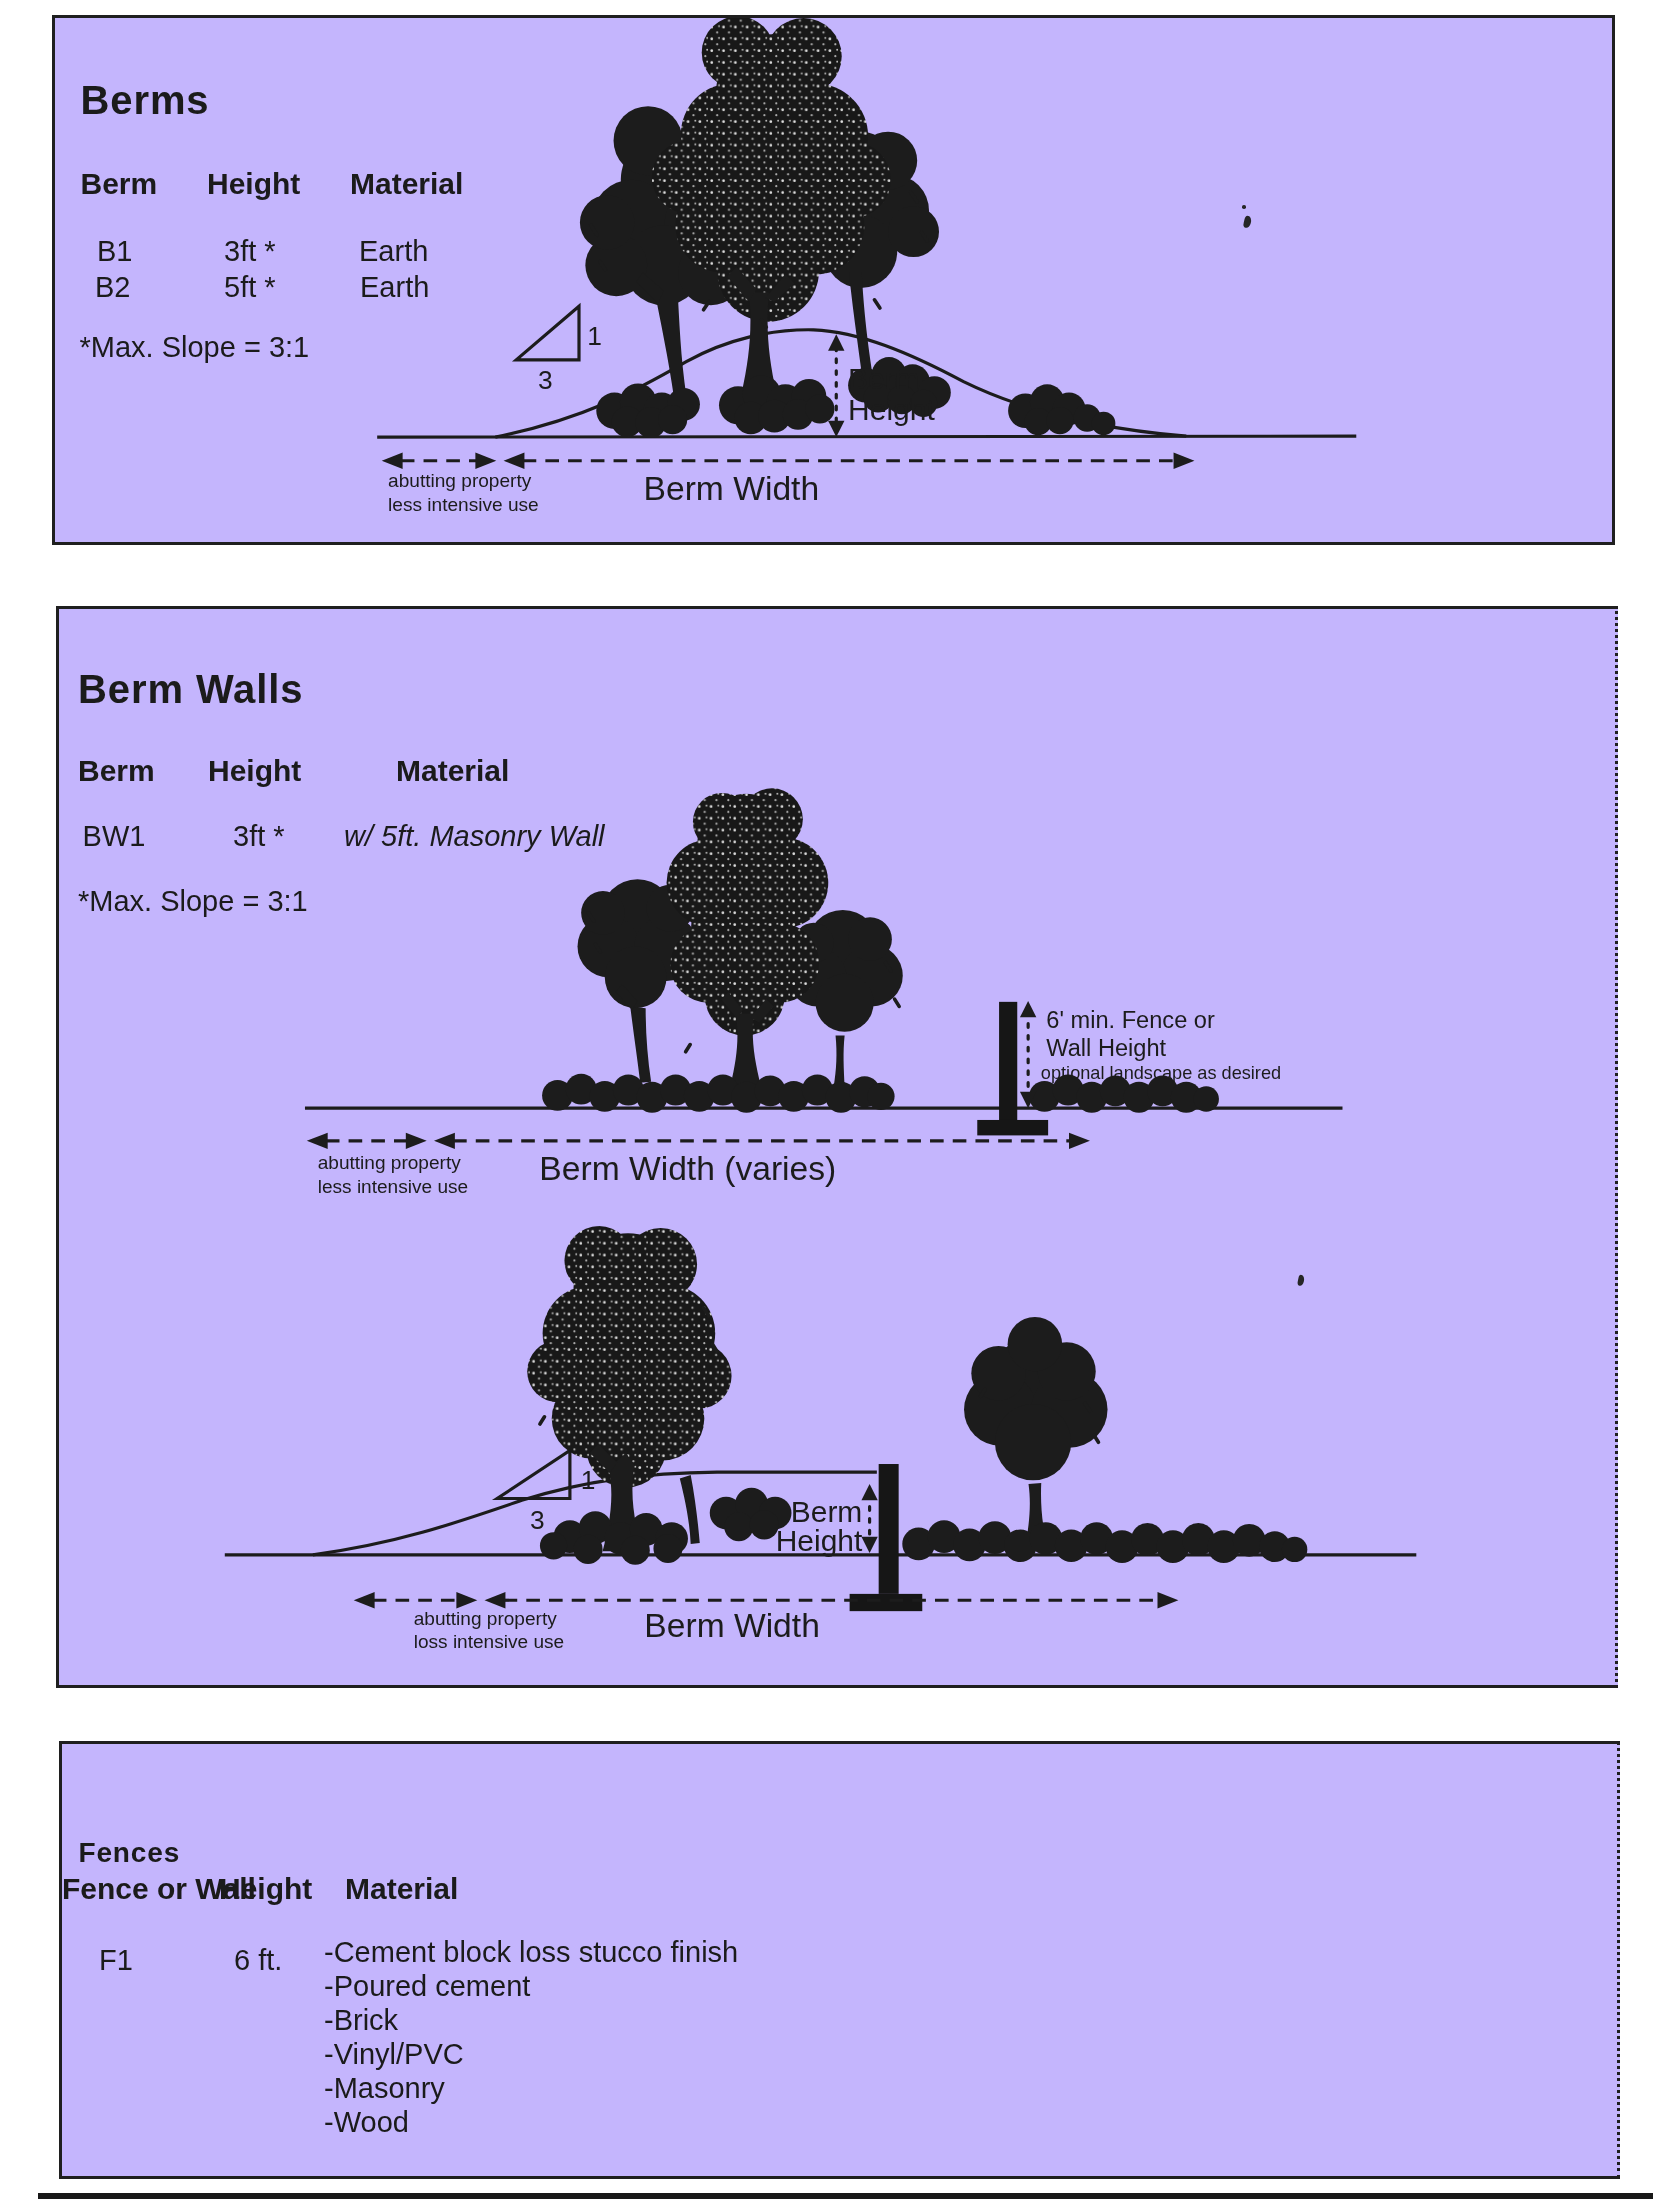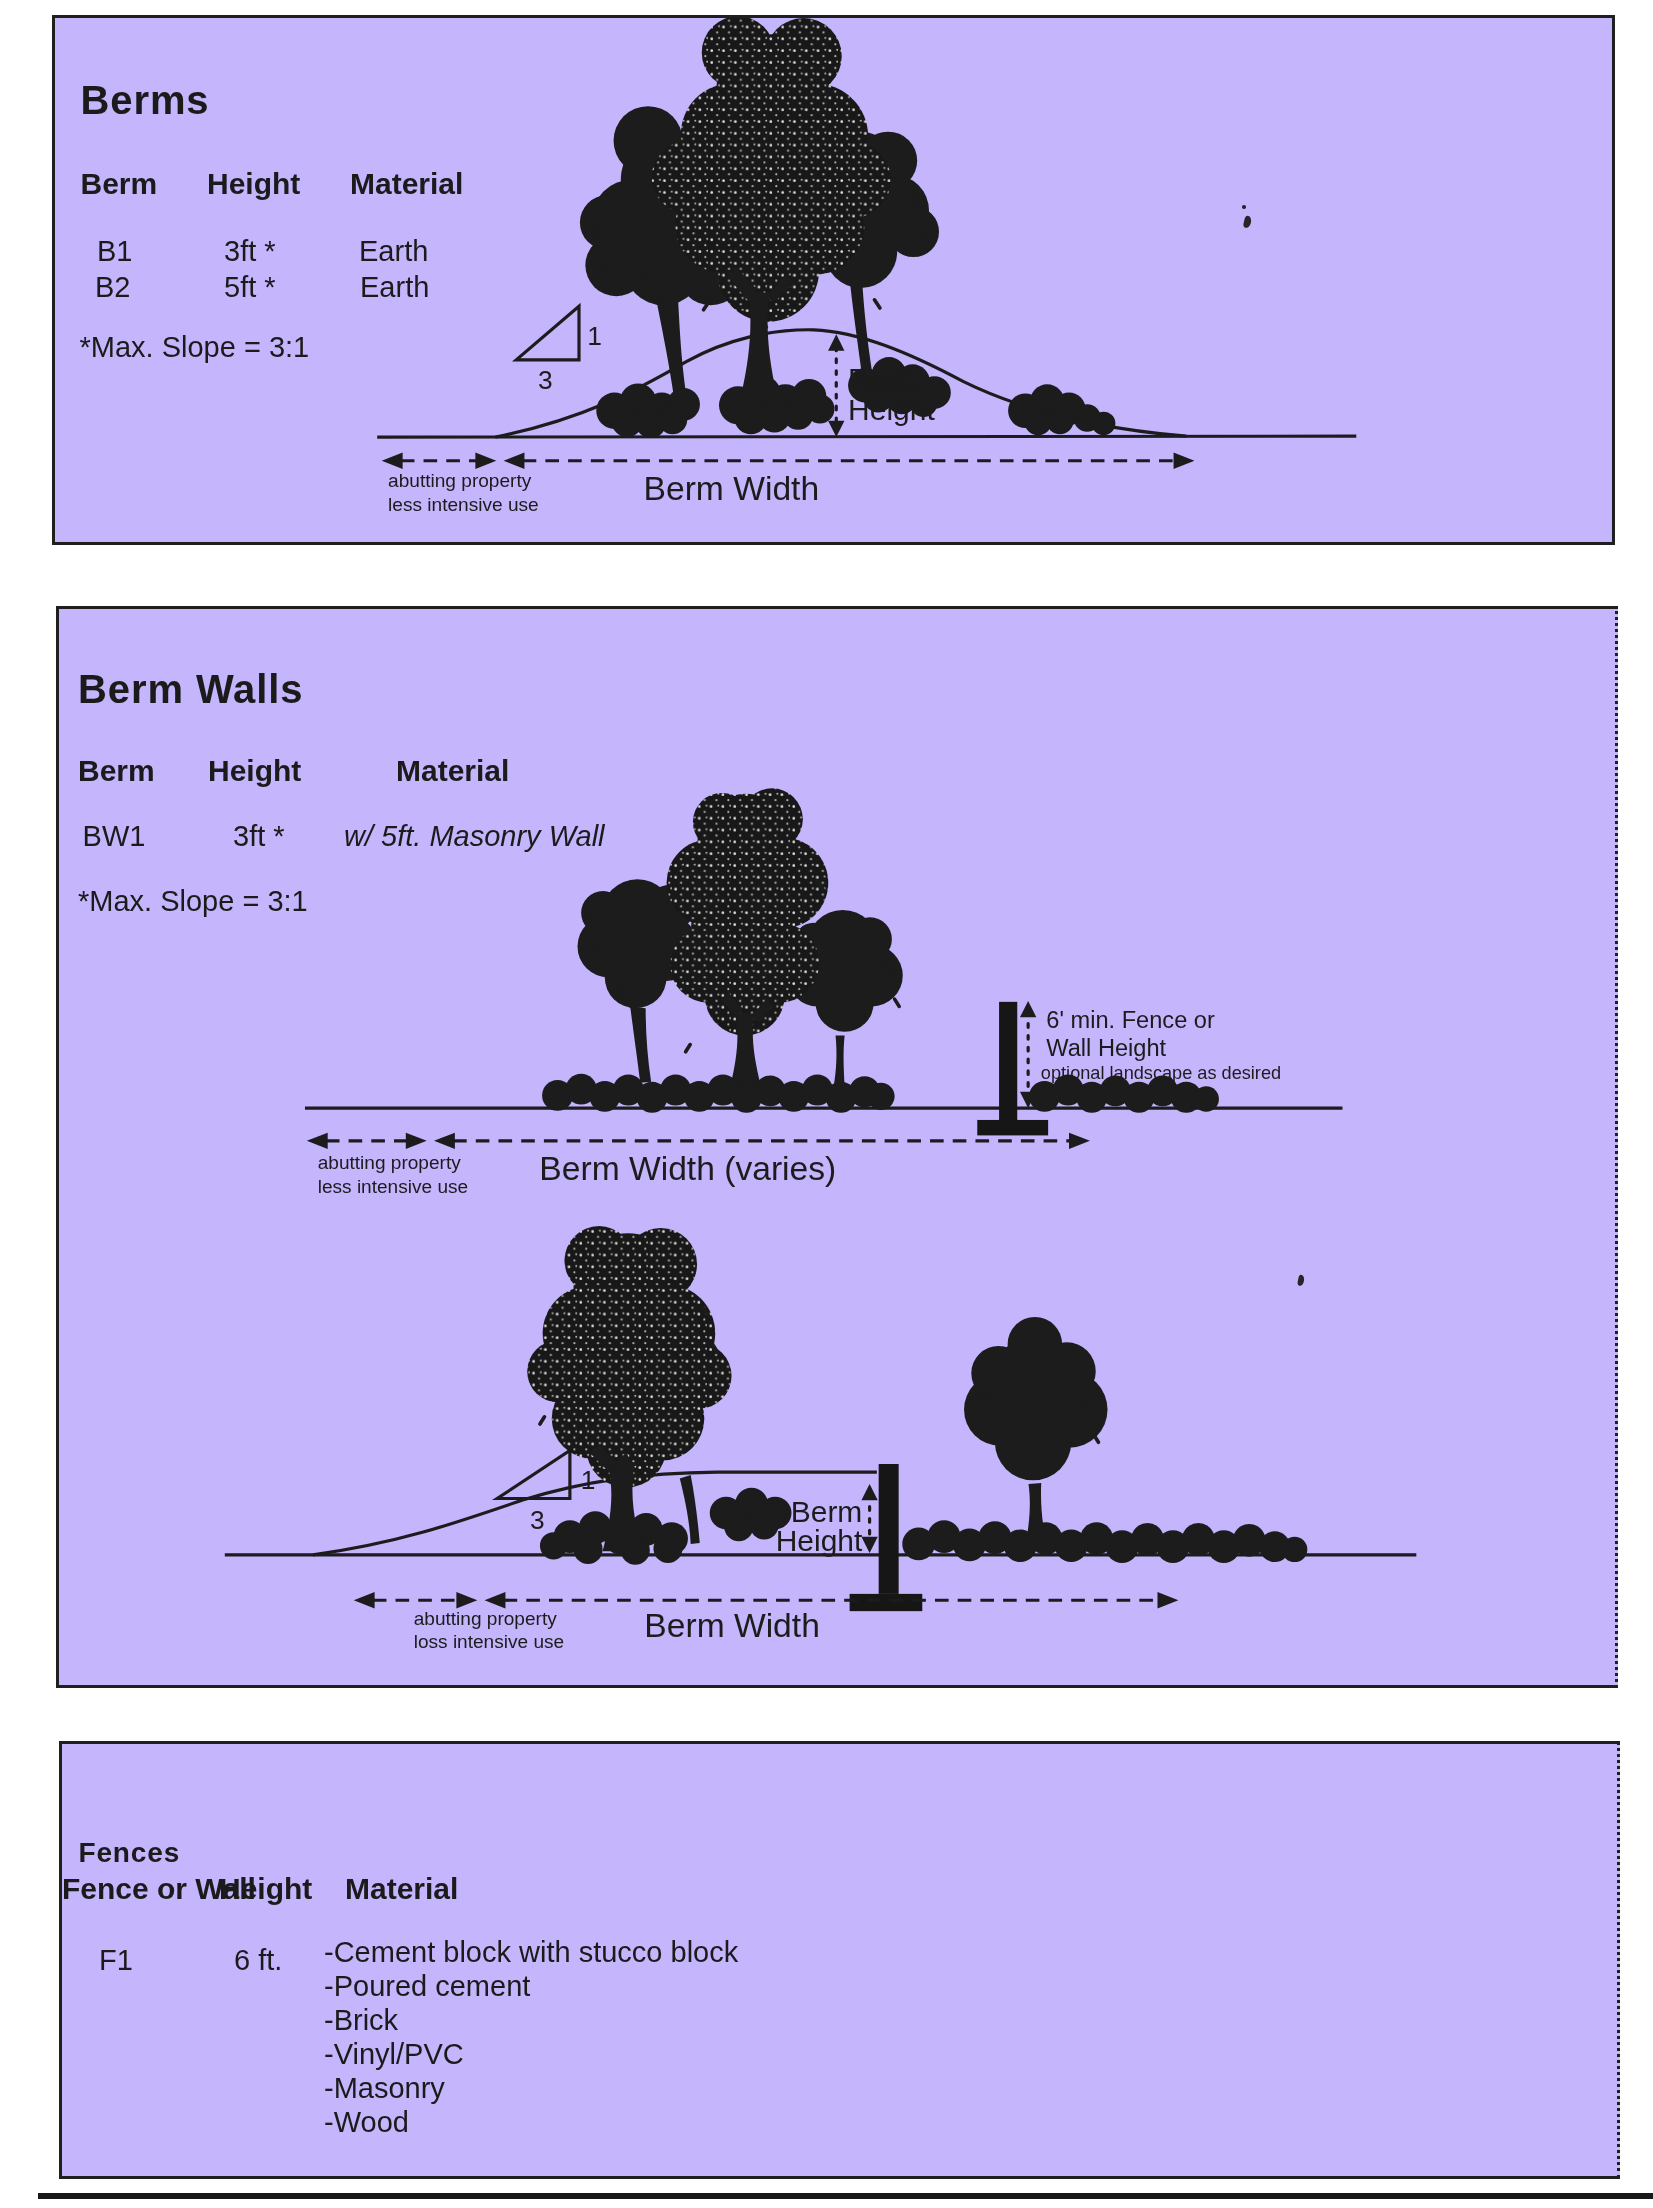--- a/index.html
+++ b/index.html
@@ -424,21 +424,21 @@
   <div class="panel-title" style="left:16.4px;top:49px;font-size:28px;margin-top:44px;">Fences</div>
 
   <span class="th" style="left:0;top:128px;">Fence or Wall</span>
   <span class="th" style="left:157px;top:128px;">Height</span>
   <span class="th" style="left:283px;top:128px;">Material</span>
 
   <span class="td" style="left:37px;top:194px;">F1</span>
   <span class="td" style="left:172px;top:194px;">6 ft.</span>
 
   <div class="materials" style="left:262px;top:191px;">
-    <div>-Cement block with stucco block</div>
+    <div>-Cement block loss stucco finish</div>
     <div>-Poured cement</div>
     <div>-Brick</div>
     <div>-Vinyl/PVC</div>
     <div>-Masonry</div>
     <div>-Wood</div>
   </div>
 </div>
 
 <div id="page-bottom-line"></div>
 <div class="speck" id="speck-1"></div>

